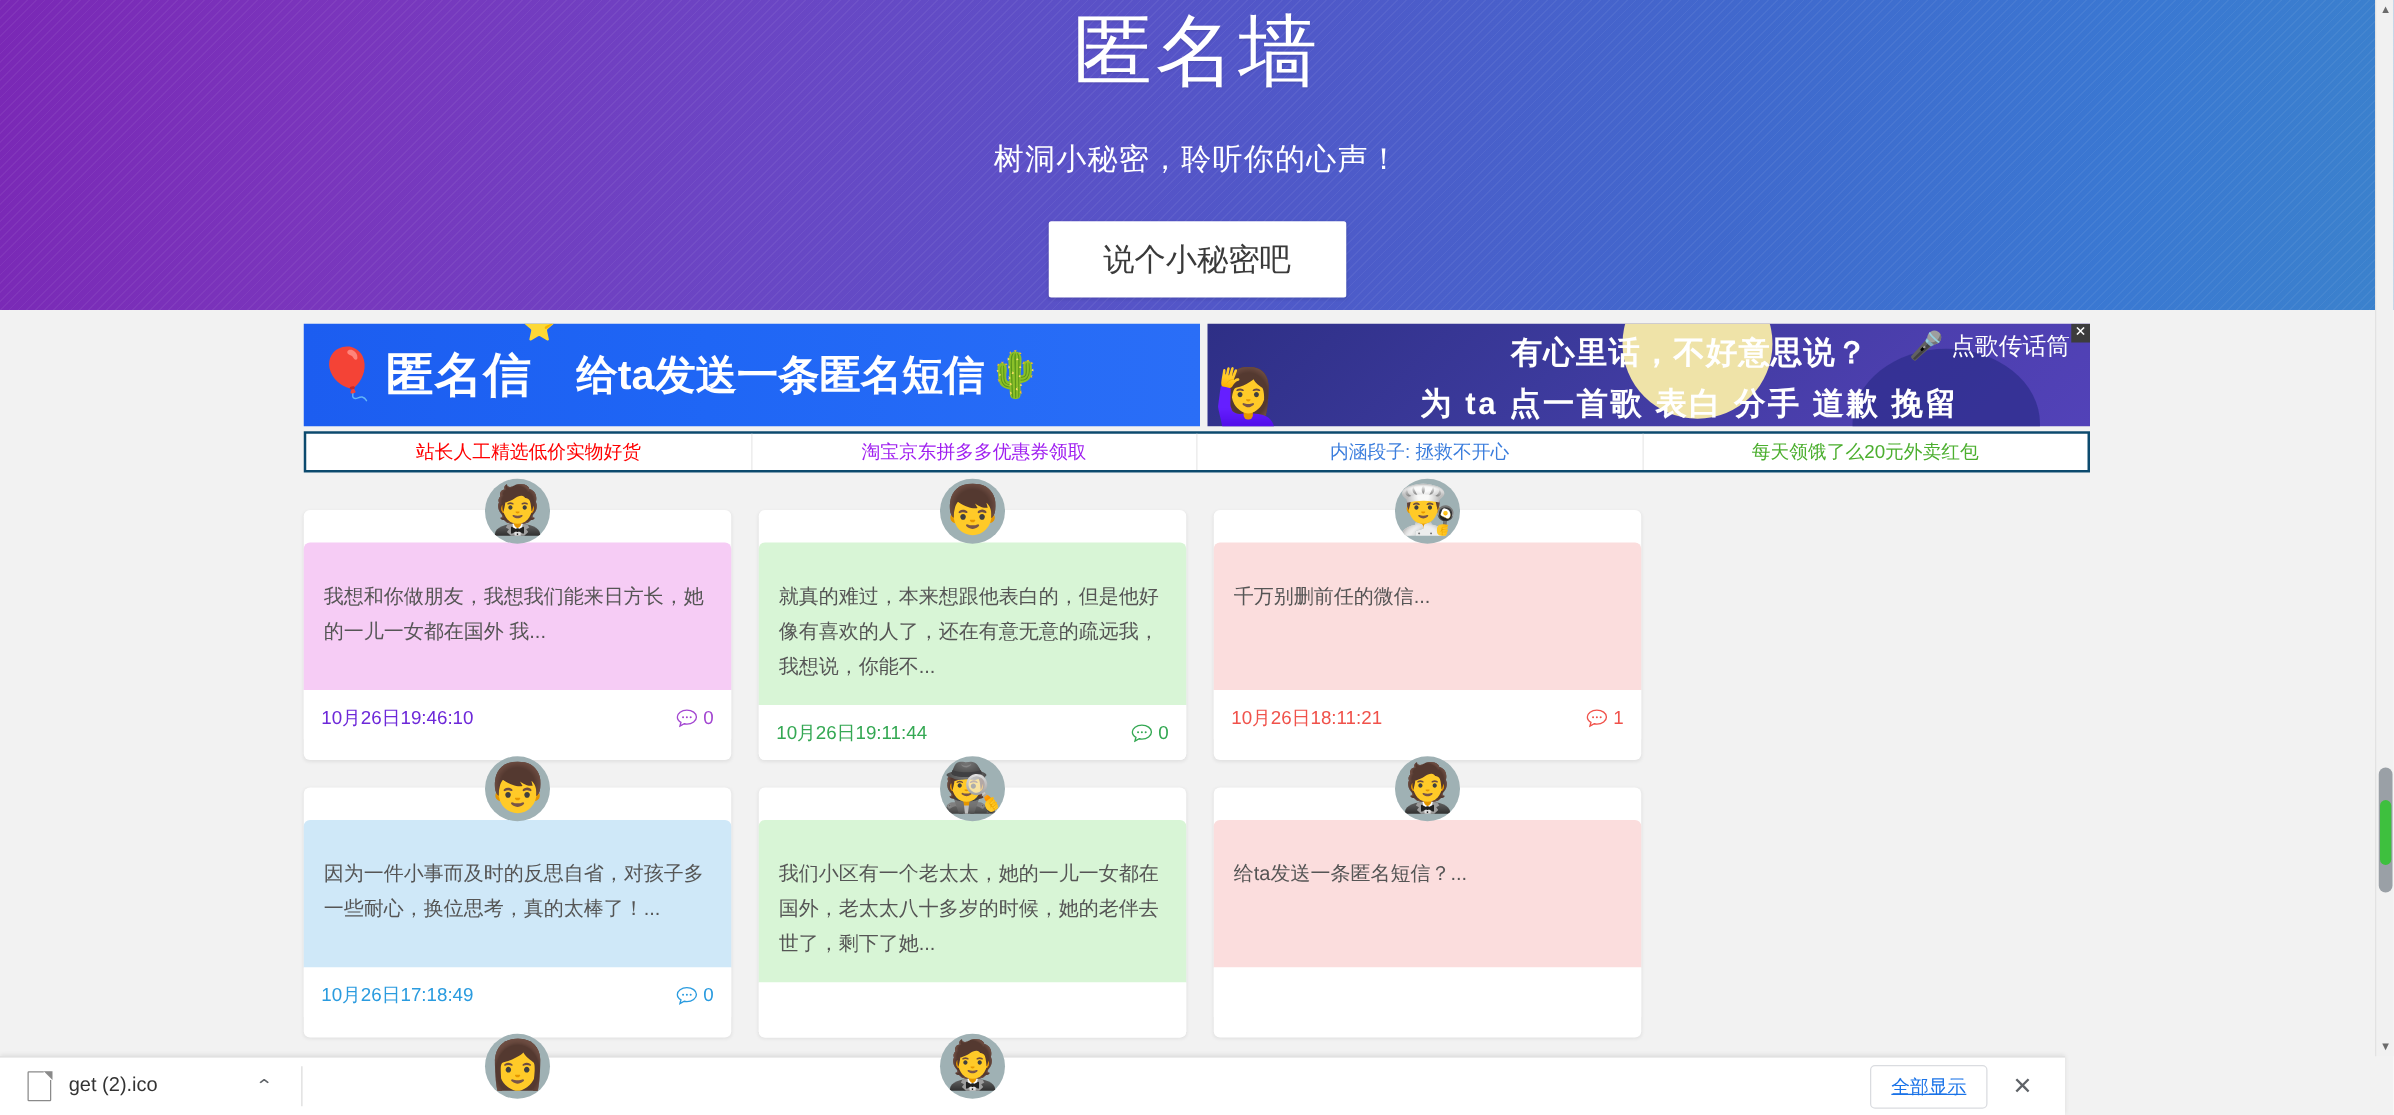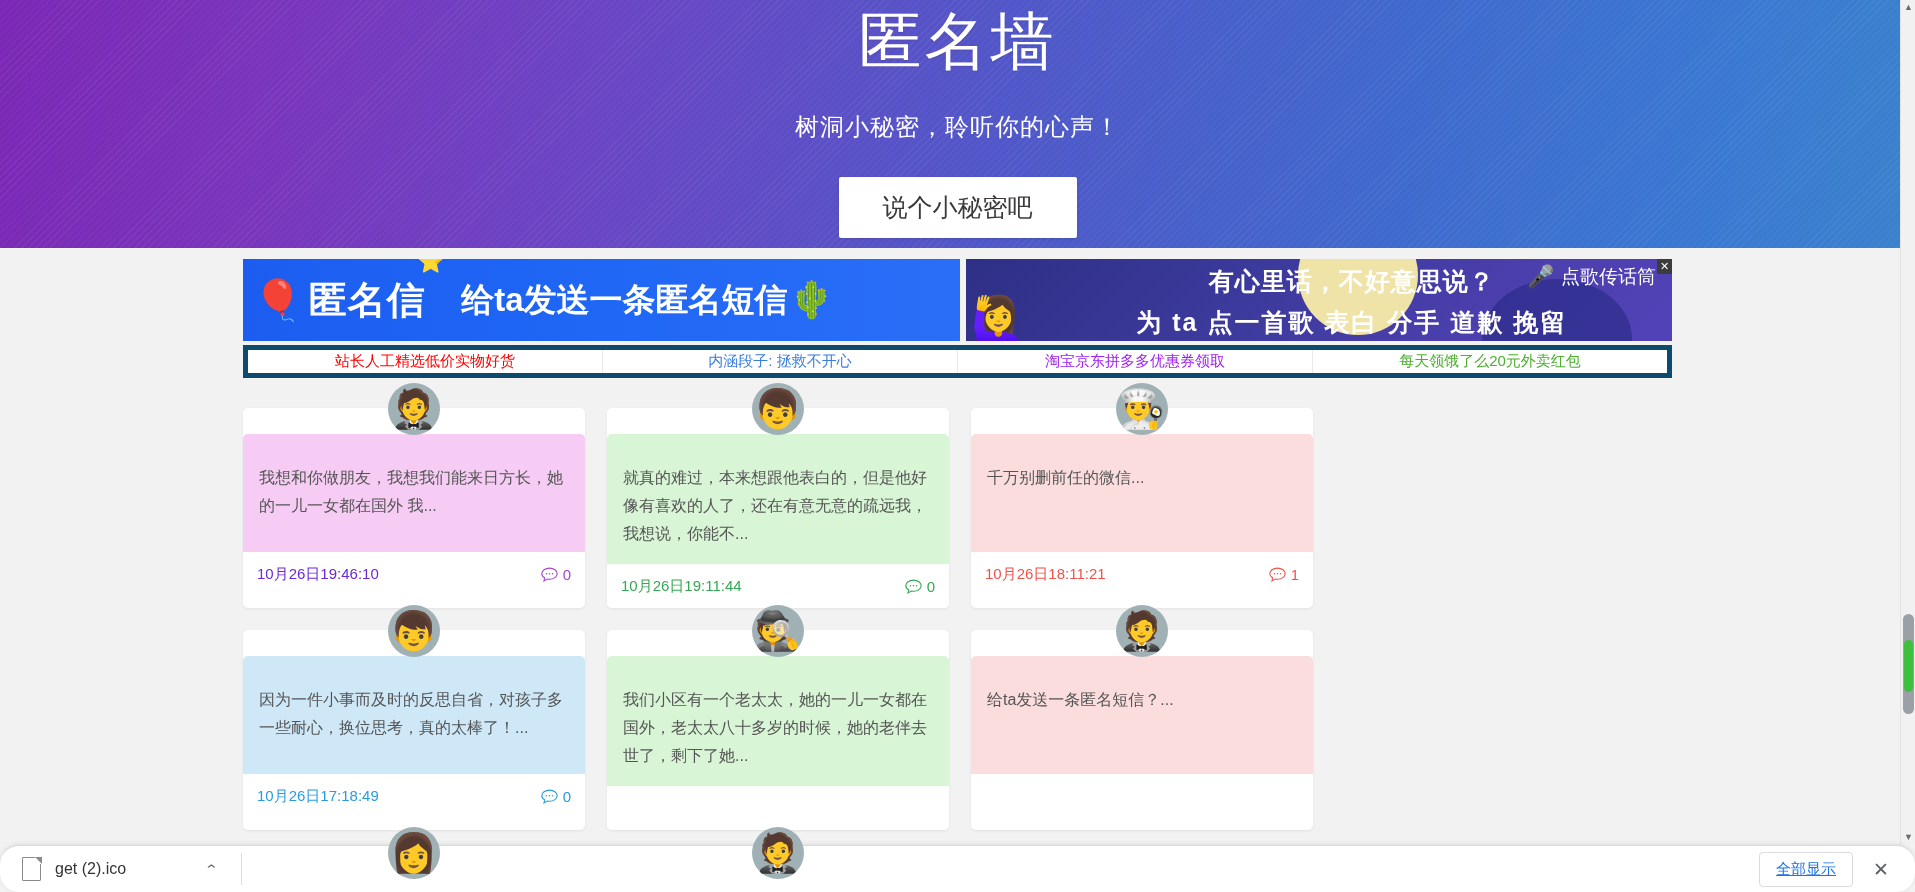--- a/index.html
+++ b/index.html
@@ -139,21 +139,21 @@
     width: 15px; height: 15px;
     background: #3c3c3c; color: #fff;
     font-size: 11px; line-height: 15px; text-align: center;
     cursor: pointer;
   }
 
   
   .ad-links {
     display: flex;
     background: #ffffff;
-    border: 5px solid #0c4a6e;
+    border: 2px solid #0c4a6e;
     height: 33px;
     margin-top: 4px;
     justify-content: center;
   }
   .ad-link {
     flex: 1 1 0;
     display: flex; align-items: center; justify-content: center;
     font-size: 15px;
     border-right: 1px solid #e9e9e9;
     cursor: pointer;
@@ -242,27 +242,26 @@
     left: 3px; width: 9px;
     top: 640px; height: 52px;
     background: #3ec03e;
     border-radius: 5px;
   }
 
   
   .dl-bar {
     position: absolute;
     left: 0; bottom: 0;
-    width: 1915px; height: 47px;
+    width: 1652px; height: 47px;
     background: #ffffff;
     border-top: 1px solid #d9d9d9;
     display: flex;
     align-items: center;
     box-shadow: 0 -1px 4px rgba(0,0,0,0.09);
-    border-radius: 19px;
   }
   .dl-item {
     display: flex; align-items: center;
     gap: 14px;
     padding-left: 22px;
     height: 100%;
     cursor: pointer;
   }
   .dl-file-icon {
     width: 19px; height: 24px;
@@ -352,24 +351,24 @@
         <div class="banner-close">✕</div>
       </div>
 
     </div>
 
     <div class="ad-links">
       <a class="ad-link">
         <span style="color: rgb(255, 0, 0);">站长人工精选低价实物好货</span>
       </a>
       <a class="ad-link">
-        <span style="color: rgb(59, 125, 221);">内涵段子: 拯救不开心</span>
+        <span style="color: rgb(160, 32, 240);">淘宝京东拼多多优惠券领取</span>
       </a>
       <a class="ad-link">
-        <span style="color: rgb(160, 32, 240);">淘宝京东拼多多优惠券领取</span>
+        <span style="color: rgb(59, 125, 221);">内涵段子: 拯救不开心</span>
       </a>
       <a class="ad-link">
         <span style="color: rgb(76, 175, 47);">每天领饿了么20元外卖红包</span>
       </a>
     </div>
   </div>
 
   <div class="grid" id="card-grid">
       <div class="card">
         <div class="avatar">🤵</div>

